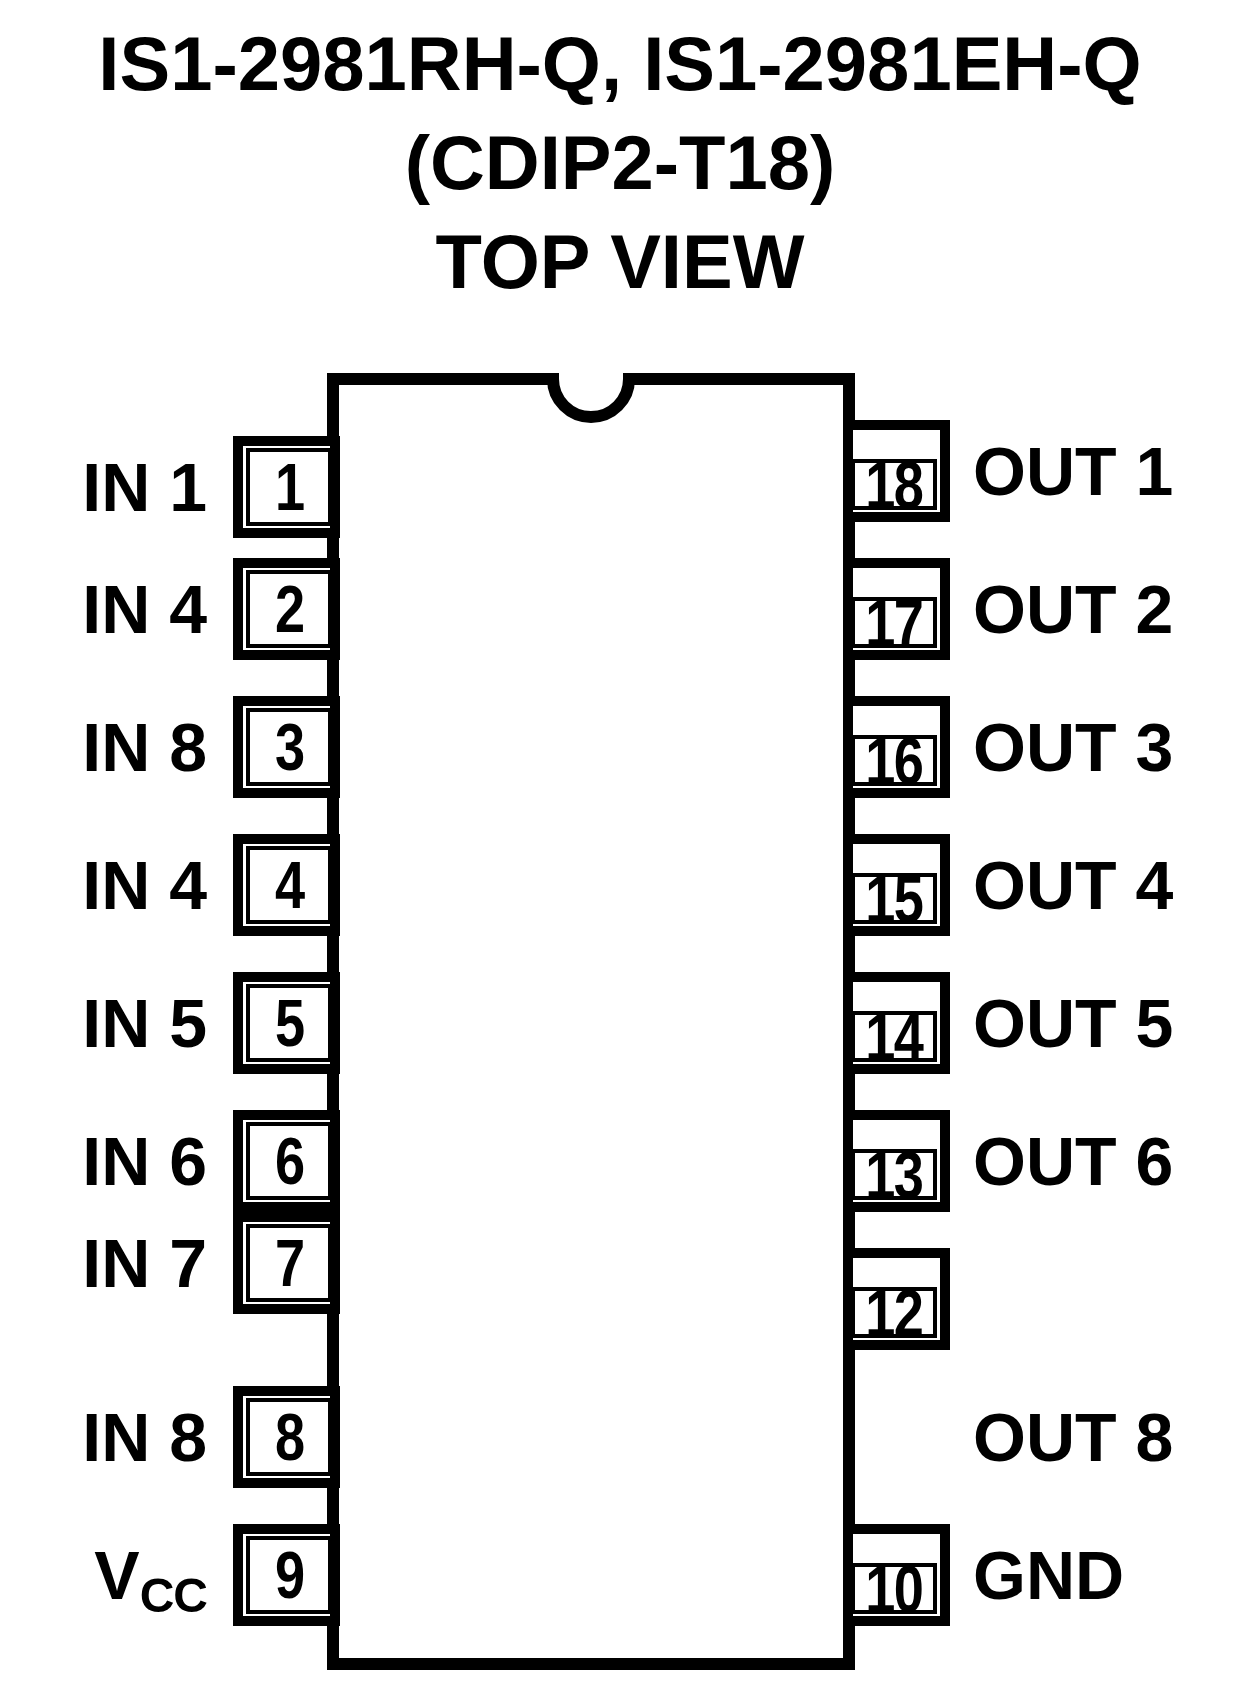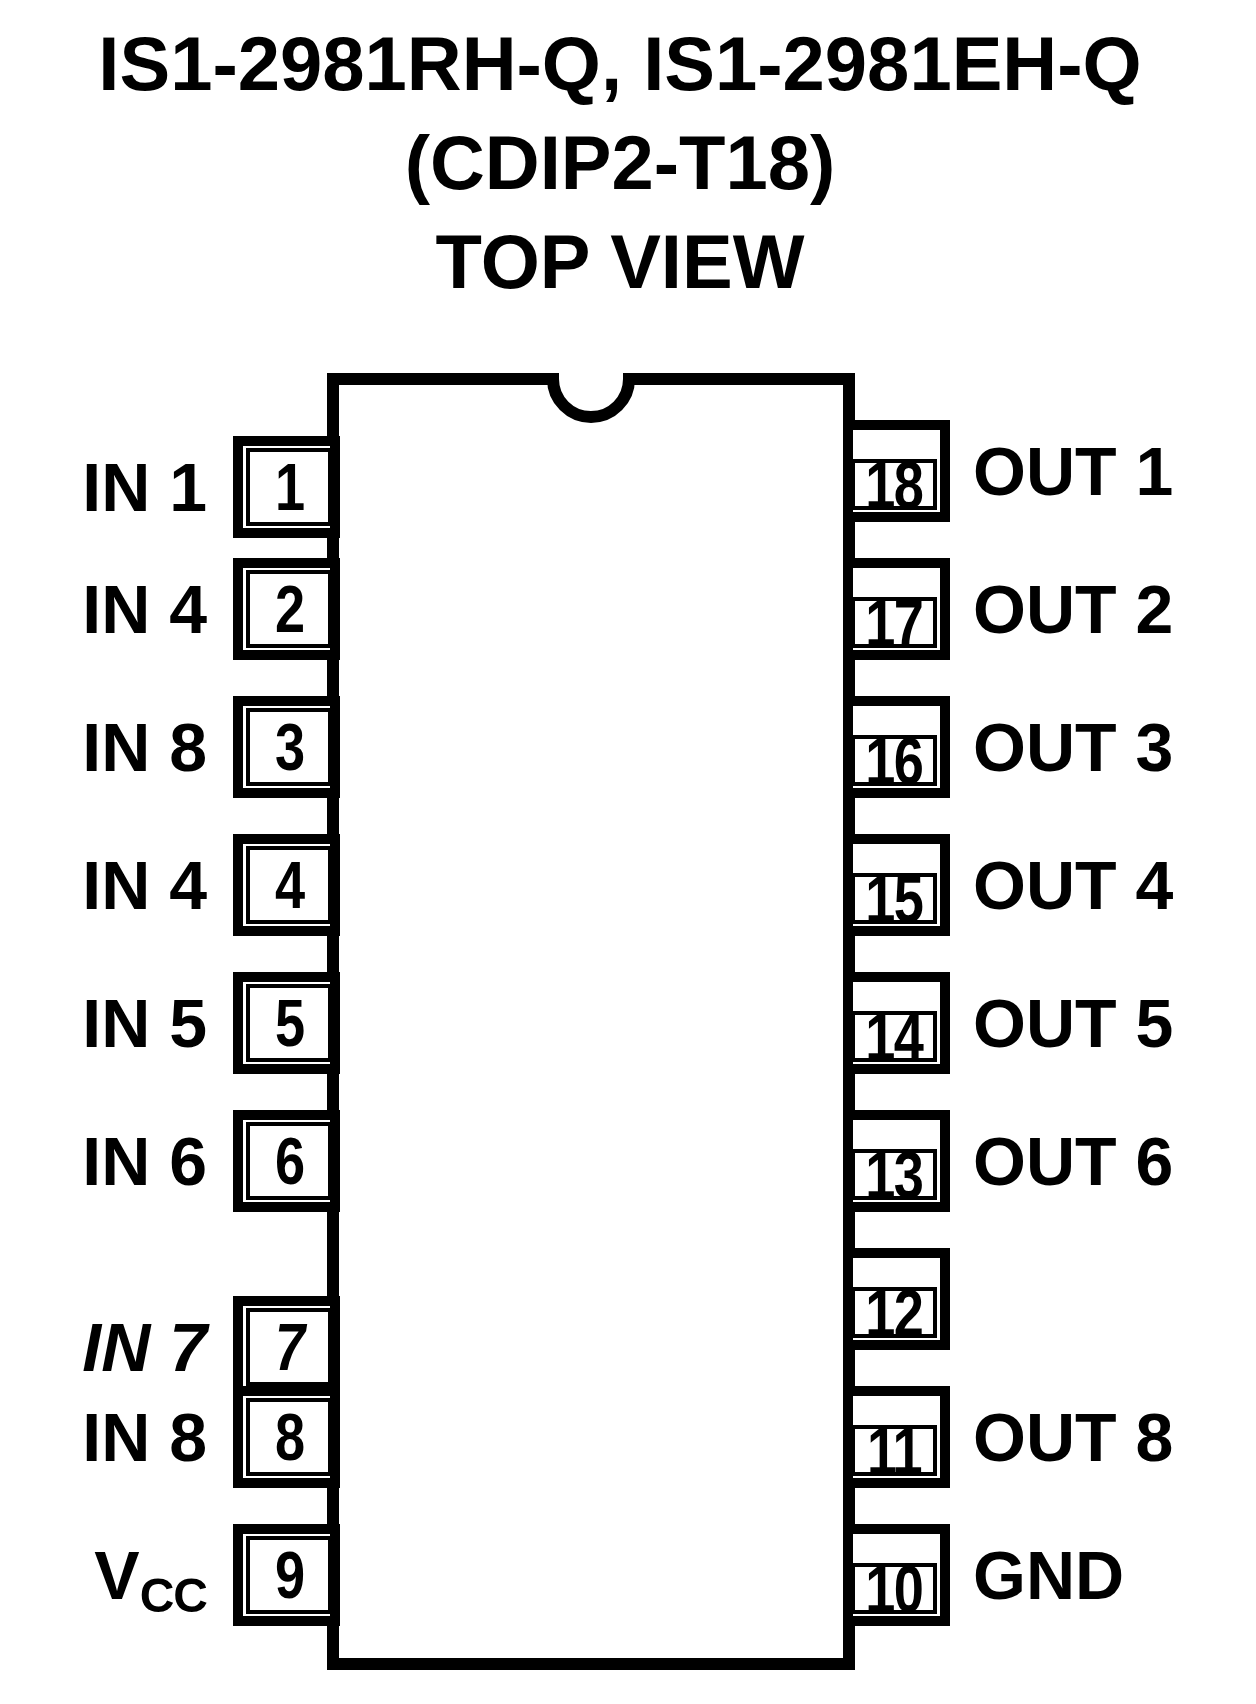--- a/index.html
+++ b/index.html
@@ -138,21 +138,21 @@
       <div class="pin-row left" style="top: 1110px;">
     <div class="pin-label">
       <span class="lbl-main">IN 6</span><span class="lbl-sub"></span>
     </div>
     <div class="pin-box">
       <div class="pin-box-inner">
         <span class="pin-number">6</span>
       </div>
     </div>
   </div>
-      <div class="pin-row left" style="top: 1296px; font-style: italic;">
+      <div class="pin-row left" style="top: 1212px;">
     <div class="pin-label">
       <span class="lbl-main">IN 7</span><span class="lbl-sub"></span>
     </div>
     <div class="pin-box">
       <div class="pin-box-inner">
         <span class="pin-number">7</span>
       </div>
     </div>
   </div>
       <div class="pin-row left" style="top: 1386px;">
@@ -239,25 +239,20 @@
     <div class="pin-box">
       <div class="pin-box-inner">
         <span class="pin-number">12</span>
       </div>
     </div>
   </div>
       <div class="pin-row right" style="top: 1386px;">
     <div class="pin-label">
       <span class="lbl-main">OUT 8</span><span class="lbl-sub"></span>
     </div>
-    <div class="pin-box">
-      <div class="pin-box-inner">
-        <span class="pin-number">11</span>
-      </div>
-    </div>
   </div>
       <div class="pin-row right" style="top: 1524px;">
     <div class="pin-label">
       <span class="lbl-main">GND</span><span class="lbl-sub"></span>
     </div>
     <div class="pin-box">
       <div class="pin-box-inner">
         <span class="pin-number">10</span>
       </div>
     </div>

